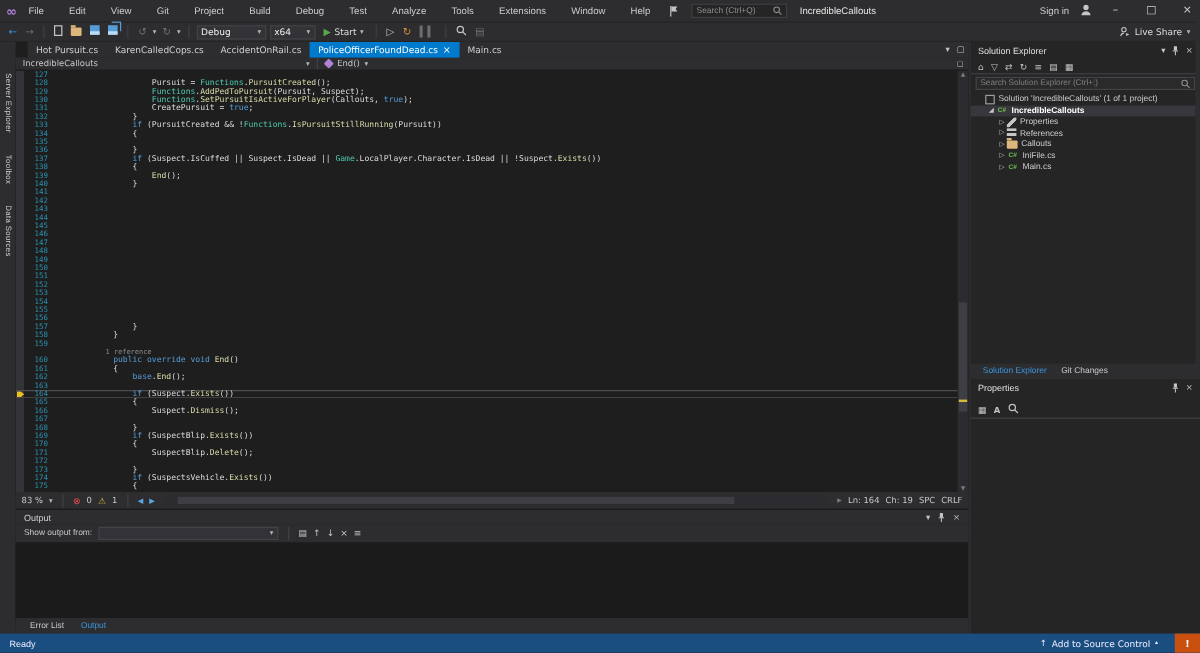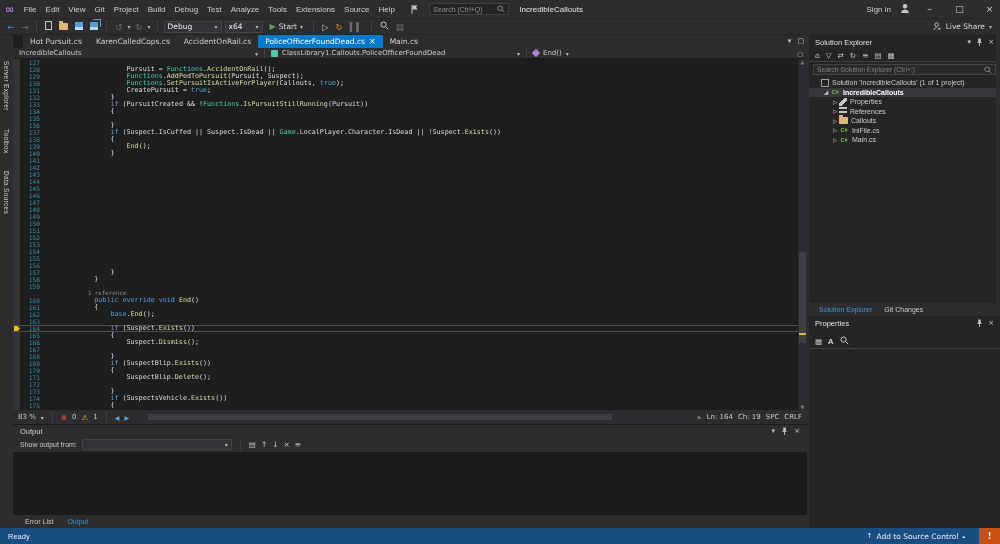--- a/index.html
+++ b/index.html
@@ -4,21 +4,21 @@
 <style>
   * { margin:0; padding:0; box-sizing:border-box; cursor:default; }
   body { width:1000px; height:544px; overflow:hidden; background:#2d2d30;
          font-family:"Liberation Sans", sans-serif; }
   .g { font-family:"DejaVu Sans", sans-serif; }
   .vs { width:1000px; height:544px; display:flex; flex-direction:column; }
 
   
   .titlebar { height:18px; flex:none; display:flex; align-items:center; background:#2d2d30; color:#cccccc; font-size:8px; }
   .vslogo { color:#b180d7; font-size:11px; font-weight:bold; margin:0 5px 0 5px; }
-  .menubar { display:flex; align-items:center; }
+  .menubar { display:flex; align-items:center;gap:12px; }
   .menu-item { padding:0 4.5px; }
   .flagicon { margin-left:12px; display:flex; }
   .qsearch { width:80px; height:12px; background:#252526; border:1px solid #3f3f46; display:flex; align-items:center; justify-content:space-between; padding:0 3px; margin-left:10px; color:#8e8e8e; font-size:7px; }
   .wtitle { margin-left:10px; color:#e6e6e6; }
   .tright { margin-left:auto; display:flex; align-items:center; gap:9px; }
   .signin { color:#cccccc; }
   .winbtn { width:21px; text-align:center; font-size:9px; color:#d0d0d0; }
 
   
   .toolbar { height:17px; flex:none; display:flex; align-items:center; gap:3px; padding-left:5px; background:#2d2d30; border-top:1px solid #252526; border-bottom:1px solid #252526; font-size:8.5px; color:#c5c5c5; }
@@ -133,21 +133,21 @@
         <span class="menu-item">Edit</span>
         <span class="menu-item">View</span>
         <span class="menu-item">Git</span>
         <span class="menu-item">Project</span>
         <span class="menu-item">Build</span>
         <span class="menu-item">Debug</span>
         <span class="menu-item">Test</span>
         <span class="menu-item">Analyze</span>
         <span class="menu-item">Tools</span>
         <span class="menu-item">Extensions</span>
-        <span class="menu-item">Source</span>
+        <span class="menu-item">Window</span>
         <span class="menu-item">Help</span>
       </div>
     <span class="flagicon">
       <svg width="8" height="9" viewBox="0 0 8 9">
           <path d="M1 0v9" stroke="#c5c5c5" stroke-width="1"></path>
           <path d="M1.5 0.5h5l-1.5 2 1.5 2h-5z" fill="#c5c5c5"></path>
         </svg>
     </span>
     <div class="qsearch">
       <span>Search (Ctrl+Q)</span>
@@ -252,44 +252,39 @@
           <span>▾</span>
           <span>▢</span>
         </div>
       </div>
 
       <div class="breadcrumb g">
         <div class="bseg bseg1">
           <span>IncredibleCallouts</span>
           <span class="chev bchev">▾</span>
         </div>
-        <div class="bseg bseg2">
-          <span class="i-class"></span>
-          <span>ClassLibrary1.Callouts.PoliceOfficerFoundDead</span>
-          <span class="chev bchev">▾</span>
-        </div>
         <div class="bseg" style="border-right:none">
           <span class="i-method"></span>
           <span>End()</span>
           <span class="chev">▾</span>
         </div>
         <div class="bfill">
           <span class="g" style="font-size:6px;color:#c5c5c5">▢</span>
         </div>
       </div>
 
       <div class="editor">
         <div class="codewrap">
             <div class="code-row">
               <span class="ln">127</span>
               <span class="codetxt"></span>
             </div>
             <div class="code-row">
               <span class="ln">128</span>
-              <span class="codetxt"><span class="pl">                    Pursuit = </span><span class="ty">Functions</span><span class="pl">.</span><span class="me">AccidentOnRail</span><span class="pl">();</span></span>
+              <span class="codetxt"><span class="pl">                    Pursuit = </span><span class="ty">Functions</span><span class="pl">.</span><span class="me">PursuitCreated</span><span class="pl">();</span></span>
             </div>
             <div class="code-row">
               <span class="ln">129</span>
               <span class="codetxt"><span class="pl">                    </span><span class="ty">Functions</span><span class="pl">.</span><span class="me">AddPedToPursuit</span><span class="pl">(Pursuit, Suspect);</span></span>
             </div>
             <div class="code-row">
               <span class="ln">130</span>
               <span class="codetxt"><span class="pl">                    </span><span class="ty">Functions</span><span class="pl">.</span><span class="me">SetPursuitIsActiveForPlayer</span><span class="pl">(Callouts, </span><span class="kw">true</span><span class="pl">);</span></span>
             </div>
             <div class="code-row">

